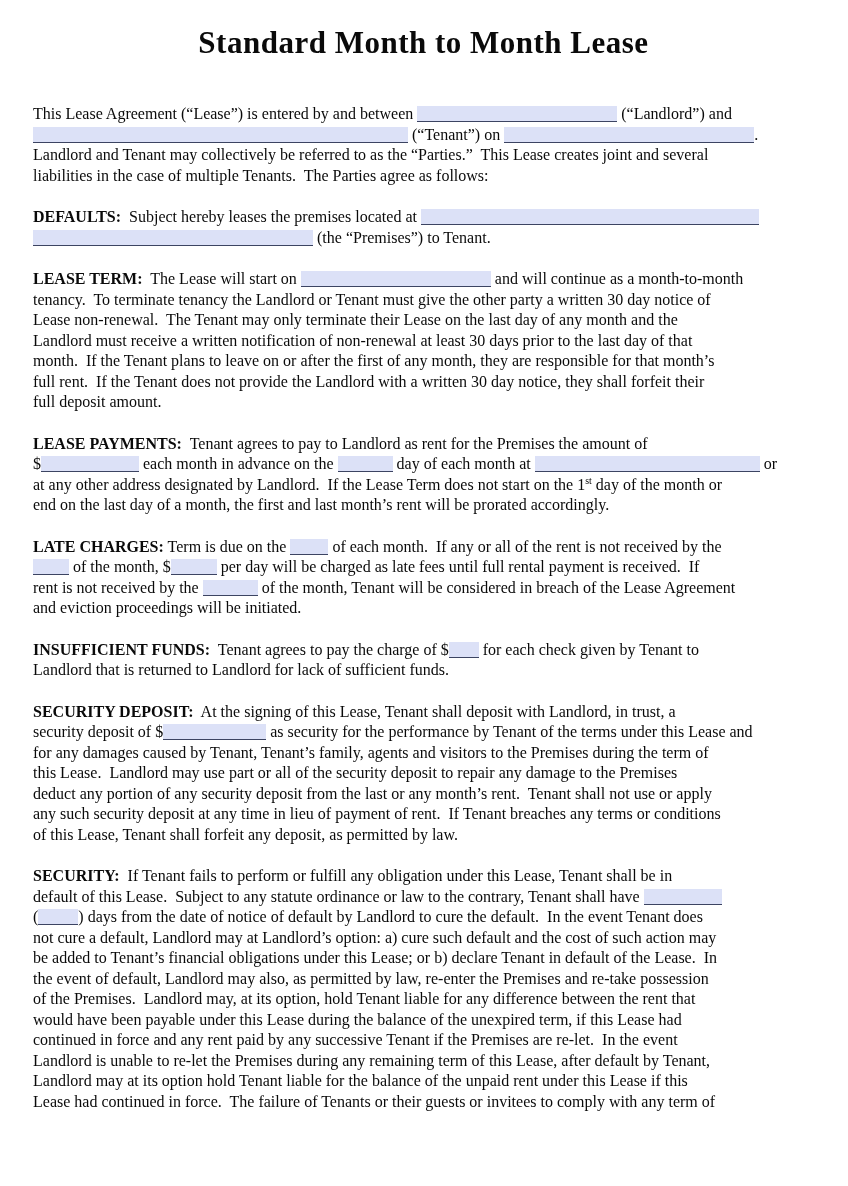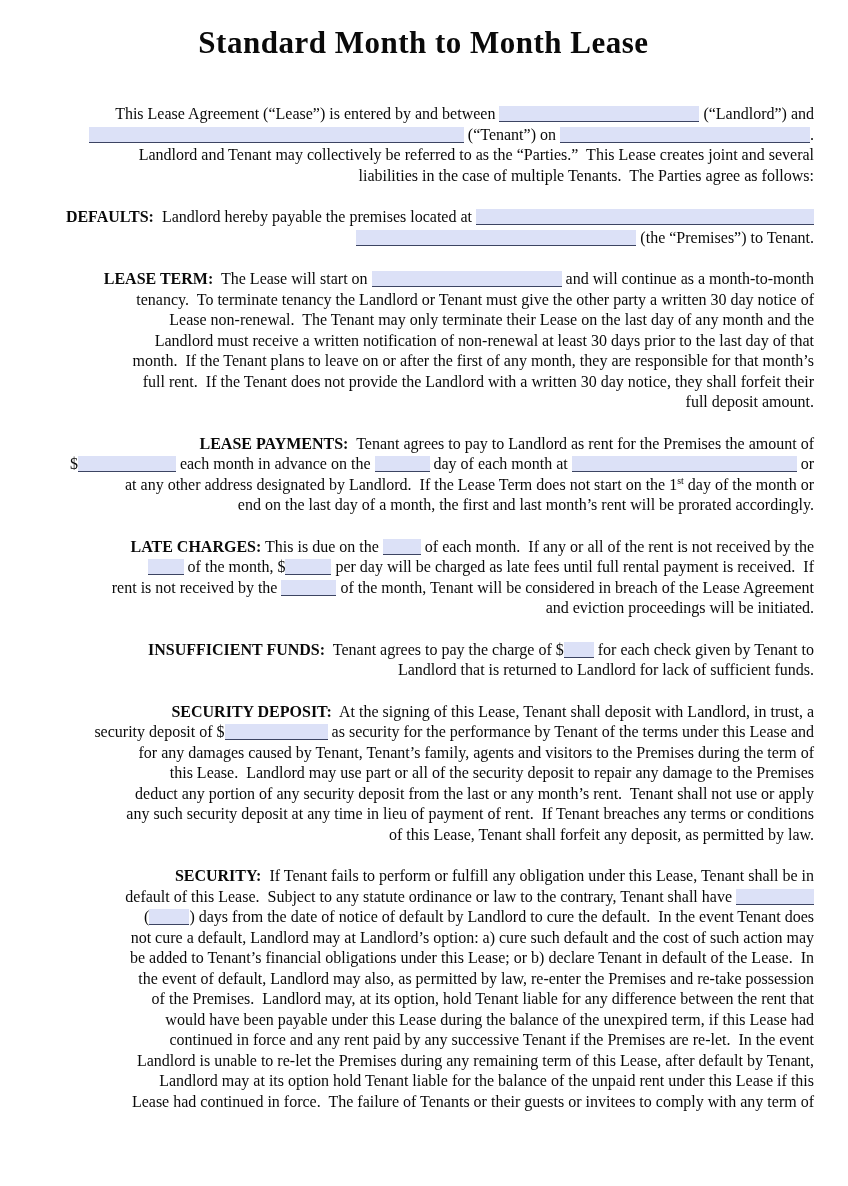--- a/index.html
+++ b/index.html
@@ -16,21 +16,21 @@
   }
   .title {
     text-align: center;
     font-weight: bold;
     font-size: 31px;
     line-height: 38px;
     margin: 0 0 42px 0;
     letter-spacing: 0.5px;
   }
   .doc-body { }
-  .section { margin: 0 0 21px 16px; text-align: right; }
+  .section { margin: 0 0 21px 0; }
   .line {
     white-space: pre;
     font-size: 16px;
     line-height: 20.5px;
     min-height: 20.5px;
   }
   .h { font-weight: bold; }
   .blank {
     display: inline-block;
     background: #dce1f7;
@@ -46,40 +46,40 @@
 <div class="page">
   <h1 class="title">Standard Month to Month Lease</h1>
   <div class="doc-body">
       <div class="section">
         <div class="line"><span>This Lease Agreement (“Lease”) is entered by and between </span><span class="blank" style="width: 200px; background: rgb(220, 225, 247); border-bottom-color: rgb(60, 68, 98);"></span><span> (“Landlord”) and</span></div>
         <div class="line"><span class="blank" style="width: 375px; background: rgb(220, 225, 247); border-bottom-color: rgb(60, 68, 98);"></span><span> (“Tenant”) on </span><span class="blank" style="width: 250px; background: rgb(220, 225, 247); border-bottom-color: rgb(60, 68, 98);"></span><span>.</span></div>
         <div class="line"><span>Landlord and Tenant may collectively be referred to as the “Parties.”  This Lease creates joint and several</span></div>
         <div class="line"><span>liabilities in the case of multiple Tenants.  The Parties agree as follows:</span></div>
       </div>
       <div class="section">
-        <div class="line"><span class="h">DEFAULTS:</span><span>  Landlord hereby payable the premises located at </span><span class="blank" style="width: 338px; background: rgb(220, 225, 247); border-bottom-color: rgb(60, 68, 98);"></span></div>
+        <div class="line"><span class="h">DEFAULTS:</span><span>  Subject hereby leases the premises located at </span><span class="blank" style="width: 338px; background: rgb(220, 225, 247); border-bottom-color: rgb(60, 68, 98);"></span></div>
         <div class="line"><span class="blank" style="width: 280px; background: rgb(220, 225, 247); border-bottom-color: rgb(60, 68, 98);"></span><span> (the “Premises”) to Tenant.</span></div>
       </div>
       <div class="section">
         <div class="line"><span class="h">LEASE TERM:</span><span>  The Lease will start on </span><span class="blank" style="width: 190px; background: rgb(220, 225, 247); border-bottom-color: rgb(60, 68, 98);"></span><span> and will continue as a month-to-month</span></div>
         <div class="line"><span>tenancy.  To terminate tenancy the Landlord or Tenant must give the other party a written 30 day notice of</span></div>
         <div class="line"><span>Lease non-renewal.  The Tenant may only terminate their Lease on the last day of any month and the</span></div>
         <div class="line"><span>Landlord must receive a written notification of non-renewal at least 30 days prior to the last day of that</span></div>
         <div class="line"><span>month.  If the Tenant plans to leave on or after the first of any month, they are responsible for that month’s</span></div>
         <div class="line"><span>full rent.  If the Tenant does not provide the Landlord with a written 30 day notice, they shall forfeit their</span></div>
         <div class="line"><span>full deposit amount.</span></div>
       </div>
       <div class="section">
         <div class="line"><span class="h">LEASE PAYMENTS:</span><span>  Tenant agrees to pay to Landlord as rent for the Premises the amount of</span></div>
         <div class="line"><span>$</span><span class="blank" style="width: 98px; background: rgb(220, 225, 247); border-bottom-color: rgb(60, 68, 98);"></span><span> each month in advance on the </span><span class="blank" style="width: 55px; background: rgb(220, 225, 247); border-bottom-color: rgb(60, 68, 98);"></span><span> day of each month at </span><span class="blank" style="width: 225px; background: rgb(220, 225, 247); border-bottom-color: rgb(60, 68, 98);"></span><span> or</span></div>
         <div class="line"><span>at any other address designated by Landlord.  If the Lease Term does not start on the 1</span><sup>st</sup><span> day of the month or</span></div>
         <div class="line"><span>end on the last day of a month, the first and last month’s rent will be prorated accordingly.</span></div>
       </div>
       <div class="section">
-        <div class="line"><span class="h">LATE CHARGES:</span><span> This is due on the </span><span class="blank" style="width: 38px; background: rgb(220, 225, 247); border-bottom-color: rgb(60, 68, 98);"></span><span> of each month.  If any or all of the rent is not received by the</span></div>
+        <div class="line"><span class="h">LATE CHARGES:</span><span> Term is due on the </span><span class="blank" style="width: 38px; background: rgb(220, 225, 247); border-bottom-color: rgb(60, 68, 98);"></span><span> of each month.  If any or all of the rent is not received by the</span></div>
         <div class="line"><span class="blank" style="width: 36px; background: rgb(220, 225, 247); border-bottom-color: rgb(60, 68, 98);"></span><span> of the month, $</span><span class="blank" style="width: 46px; background: rgb(220, 225, 247); border-bottom-color: rgb(60, 68, 98);"></span><span> per day will be charged as late fees until full rental payment is received.  If</span></div>
         <div class="line"><span>rent is not received by the </span><span class="blank" style="width: 55px; background: rgb(220, 225, 247); border-bottom-color: rgb(60, 68, 98);"></span><span> of the month, Tenant will be considered in breach of the Lease Agreement</span></div>
         <div class="line"><span>and eviction proceedings will be initiated.</span></div>
       </div>
       <div class="section">
         <div class="line"><span class="h">INSUFFICIENT FUNDS:</span><span>  Tenant agrees to pay the charge of $</span><span class="blank" style="width: 30px; background: rgb(220, 225, 247); border-bottom-color: rgb(60, 68, 98);"></span><span> for each check given by Tenant to</span></div>
         <div class="line"><span>Landlord that is returned to Landlord for lack of sufficient funds.</span></div>
       </div>
       <div class="section">
         <div class="line"><span class="h">SECURITY DEPOSIT:</span><span>  At the signing of this Lease, Tenant shall deposit with Landlord, in trust, a</span></div>

